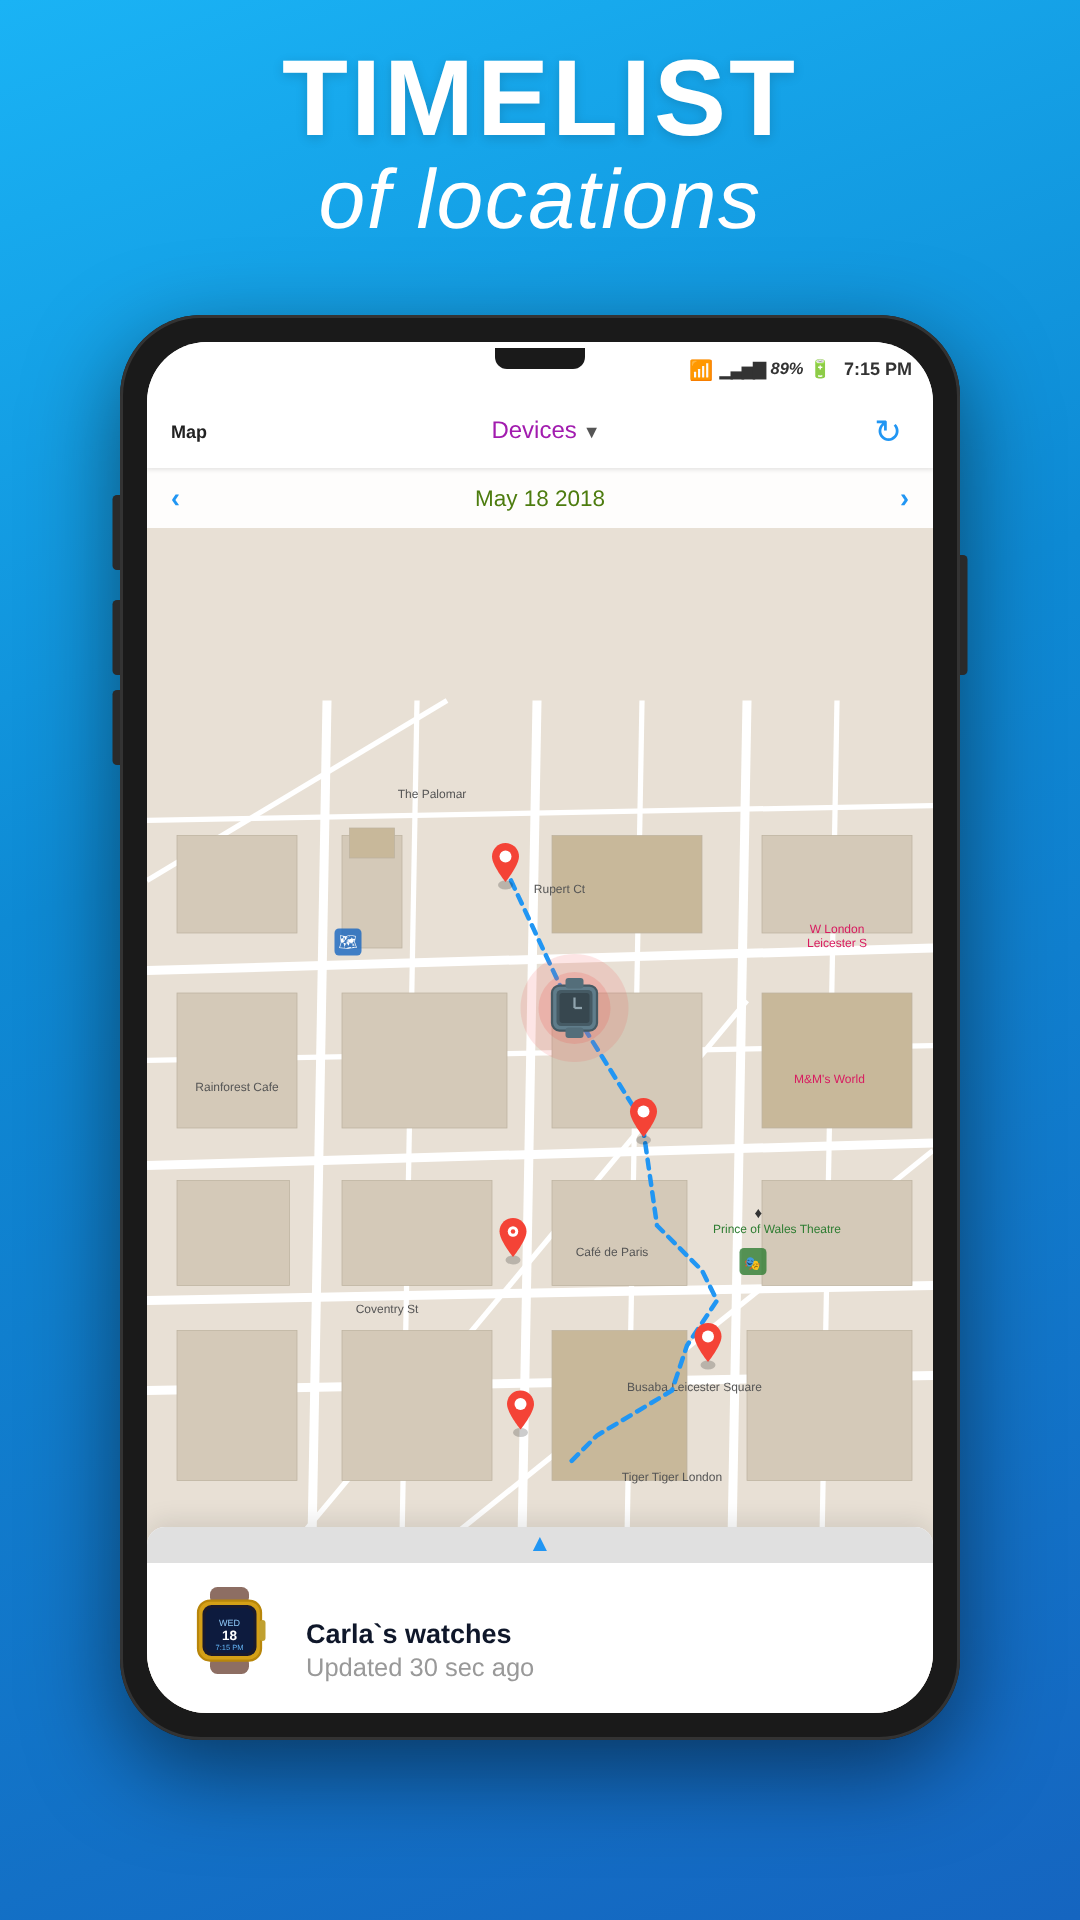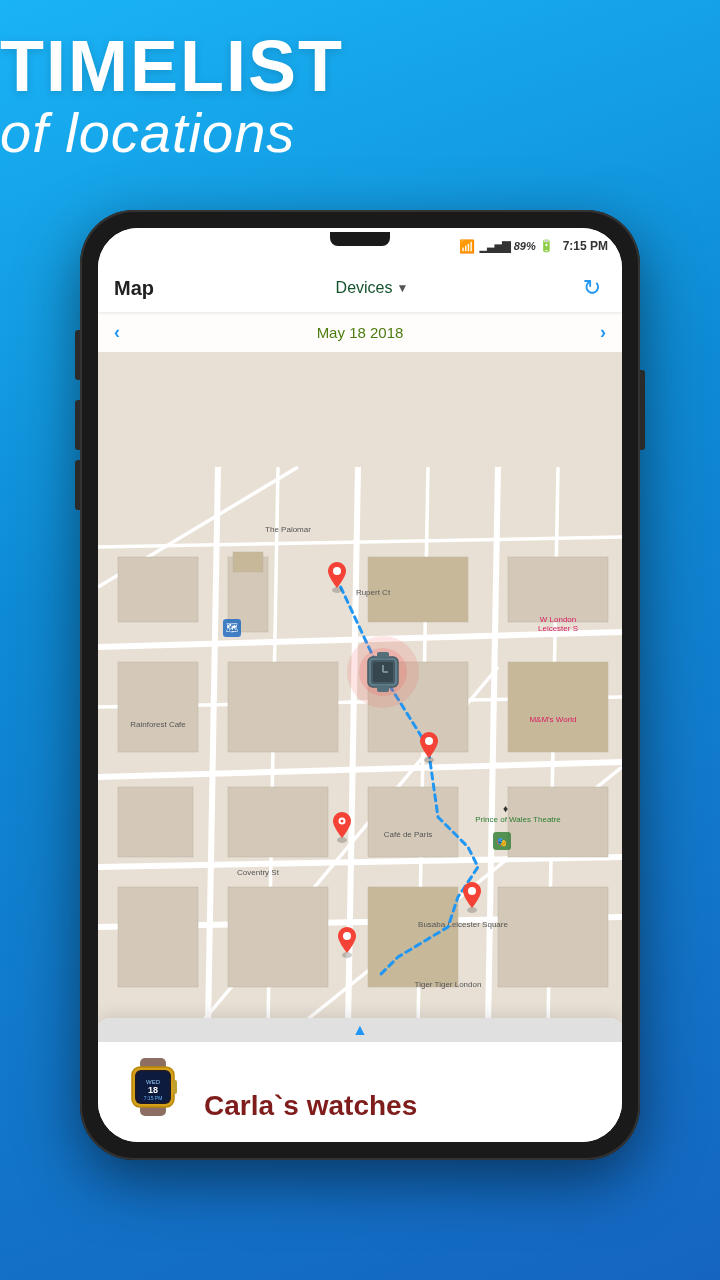--- a/index.html
+++ b/index.html
@@ -17,20 +17,21 @@
       position: absolute;
       inset: 0;
       background: linear-gradient(160deg, #1ab3f5 0%, #0e8ad4 40%, #1565c0 100%);
     }
 
     
     .header-area {
       position: absolute;
       top: 30px;
       left: 0; right: 0;
+      text-align: center;
       z-index: 10;
     }
     .title-main {
       font-size: 72px;
       font-weight: 900;
       color: #fff;
       letter-spacing: 2px;
       line-height: 1.0;
       text-shadow: 0 2px 8px rgba(0,0,0,0.15);
     }
@@ -139,32 +140,32 @@
       height: 48px;
       background: #fff;
       display: flex;
       align-items: center;
       justify-content: space-between;
       padding: 0 16px;
       z-index: 15;
       box-shadow: 0 1px 3px rgba(0,0,0,0.1);
     }
     .app-bar-title {
-      font-size: 20px;
+      font-size: 12px;
       font-weight: 700;
       color: #222;
     }
     .app-bar-center {
       display: flex;
       align-items: center;
       gap: 4px;
     }
     .devices-label {
       font-size: 16px;
-      color: #14532d;
+      color: #a21caf;
       margin-left: 12px;
     }
     .dropdown-arrow {
       font-size: 12px;
       color: #555;
     }
     .refresh-btn {
       width: 28px;
       height: 28px;
       display: flex;
@@ -253,23 +254,23 @@
       width: 70px;
       height: 70px;
       flex-shrink: 0;
     }
     .device-icon-svg {
       width: 70px;
       height: 70px;
     }
     .device-info { flex: 1; }
     .device-name {
-      font-size: 28px;
+      font-size: 18px;
       font-weight: 700;
-      color: #7f1d1d;
+      color: #0f172a;
     }
     .device-updated {
       font-size: 17px;
       color: #999;
       margin-top: 2px;
     }
 
     
     .road { fill: none; stroke: #fff; }
     .road-main { stroke-width: 6; }
@@ -470,20 +471,21 @@
 
                 <text x="35" y="32" font-size="6" fill="#90caf9" text-anchor="middle" font-family="Arial">WED</text>
                 <text x="35" y="41" font-size="9" fill="#fff" text-anchor="middle" font-family="Arial" font-weight="bold">18</text>
                 <text x="35" y="48" font-size="5" fill="#64b5f6" text-anchor="middle" font-family="Arial">7:15 PM</text>
 
                 <rect x="55" y="28" width="4" height="14" rx="2" fill="#c0a030"></rect>
               </svg>
             </div>
             <div class="device-info">
               <div class="device-name">Carla`s watches</div>
+              <div class="device-updated">Updated 30 sec ago</div>
             </div>
           </div>
         </div>
       </div>
 
     </div>
   </div>
 </div>
 
 </body></html>

